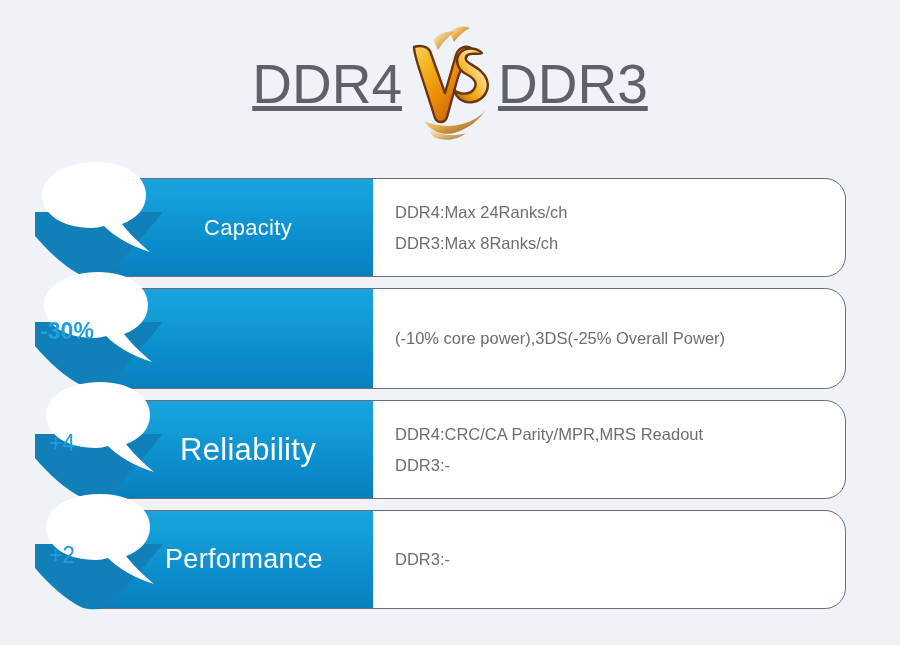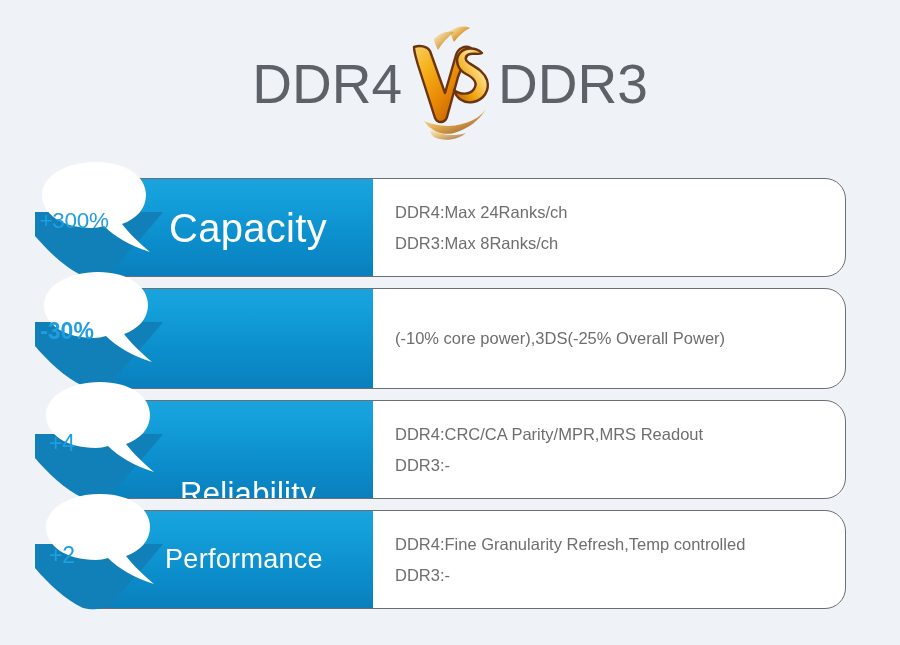--- a/index.html
+++ b/index.html
@@ -27,20 +27,21 @@
     align-items:center;
     justify-content:center;
   }
   .title-word {
     font-size:55px;
     color:#5d6268;
     letter-spacing:0px;
     line-height:1;
     font-weight:400;
     white-space:nowrap;
+    text-decoration:underline;
   }
   .vs-wrap {
     position:relative;
     width:92px; height:118px;
     margin:0 2px;
     flex:0 0 auto;
   }
   .vs-wrap svg { display:block; width:92px; height:118px; }
 
   
@@ -95,28 +96,28 @@
 
   
   .cat-label {
     position:absolute;
     left:0; top:0;
     width:276px; height:100%;
     display:flex;
     align-items:center;
     justify-content:center;
     color:#ffffff;
-    font-size:40px;
+    font-size:22px;
     line-height:1;
     letter-spacing:0.3px;
     z-index:3;
     padding-left:26px;
     white-space:nowrap;
   }
-  .cat-label.small { font-size:31px;margin-top:44px; }
+  .cat-label.small { font-size:31px; }
   .cat-label.perf  { font-size:27px; padding-left:18px; }
 
   
   .desc {
     position:absolute;
     left:298px;
     top:0;
     right:18px;
     height:100%;
     display:flex;
@@ -240,21 +241,20 @@
                    C30 62 12 44 0 30 Z" fill="#1180b9"></path>
         </svg>
       </div>
       <div class="bubble">
         <svg viewBox="0 0 118 92" xmlns="http://www.w3.org/2000/svg">
           <path d="M58 0 C88 0 108 14 108 33 C108 47 98 57 84 62
                    C90 70 100 80 112 90 C92 84 76 74 66 64
                    C62 65 58 66 54 66 C24 66 4 52 4 33 C4 14 28 0 58 0 Z" fill="#ffffff"></path>
         </svg>
       </div>
-      <div class="bubble-text wide">+300%</div>
     </div>
 
     <div class="row r-pow r-power">
       <div class="card">
         <div class="panel"></div>
         <div class="desc">
           <div class="desc-line">(-10% core power),3DS(-25% Overall Power)</div>
         </div>
       </div>
       <div class="swoosh">
@@ -296,21 +296,20 @@
         </svg>
       </div>
       <div class="bubble-text">+4</div>
     </div>
 
     <div class="row r-perf">
       <div class="card">
         <div class="panel"></div>
         <div class="cat-label perf">Performance</div>
         <div class="desc">
-          <div class="desc-line">DDR4:Fine Granularity Refresh,Temp controlled</div>
           <div class="desc-line">DDR3:-</div>
         </div>
       </div>
       <div class="swoosh">
         <svg viewBox="0 0 130 72" xmlns="http://www.w3.org/2000/svg">
           <path d="M0 6 L128 6 C110 28 92 48 74 68 C66 72 56 72 48 70
                    C30 62 12 44 0 30 Z" fill="#1180b9"></path>
         </svg>
       </div>
       <div class="bubble">

